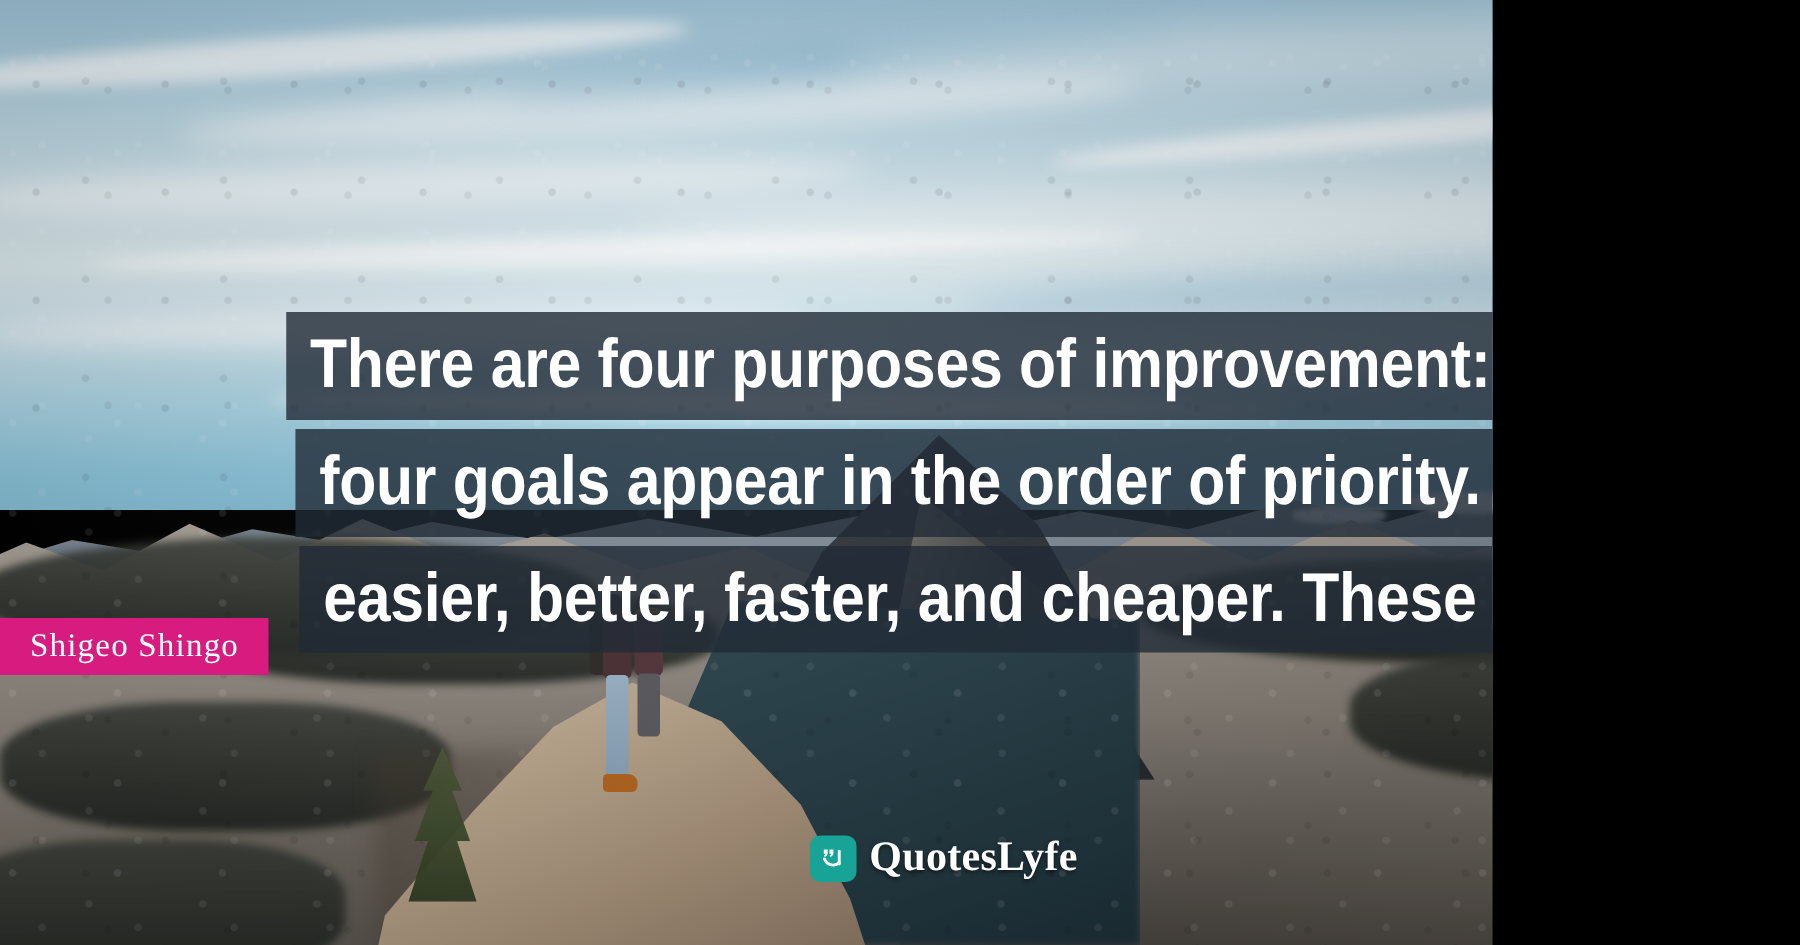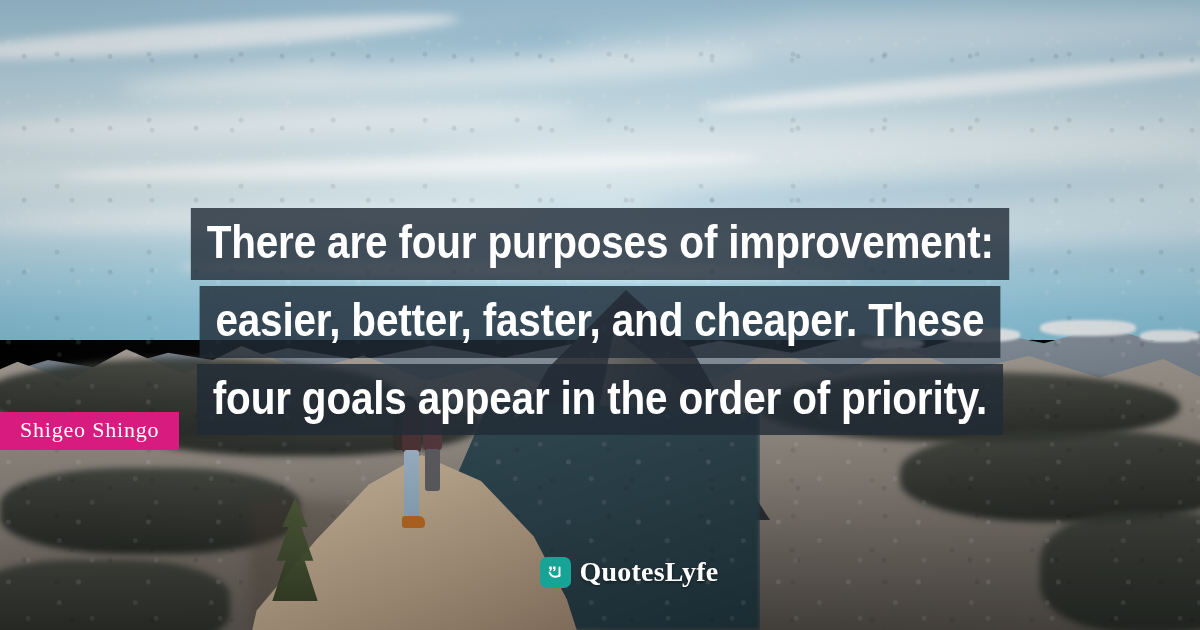--- a/index.html
+++ b/index.html
@@ -2,21 +2,21 @@
 <html><head>
 <meta charset="utf-8">
 <style>
   html, body {
     margin: 0;
     padding: 0;
     background: #000;
   }
   #stage {
     position: relative;
-    width: 1200px;
+    width: 995px;
     height: 630px;
     overflow: hidden;
     font-family: "Liberation Sans", sans-serif;
     user-select: none;
   }
 
   
   .photo {
     position: absolute;
     inset: 0;
@@ -314,24 +314,24 @@
     </div>
 
     <div class="grade"></div>
   </div>
 
   <div class="quote-block" style="top:208px;">
     <div class="qline">
       <span>There are four purposes of improvement:</span>
     </div>
     <div class="qline" style="margin-top:6px;">
+      <span>four goals appear in the order of priority.</span>
+    </div>
+    <div class="qline" style="margin-top:6px;">
       <span>easier, better, faster, and cheaper. These</span>
-    </div>
-    <div class="qline" style="margin-top:6px;">
-      <span>four goals appear in the order of priority.</span>
     </div>
   </div>
 
   <div class="author-wrap">
     <span class="author">Shigeo Shingo</span>
   </div>
 
   <div class="watermark">
     <span class="wm-logo">
       <svg width="22" height="22" viewBox="0 0 22 22" aria-hidden="true">

